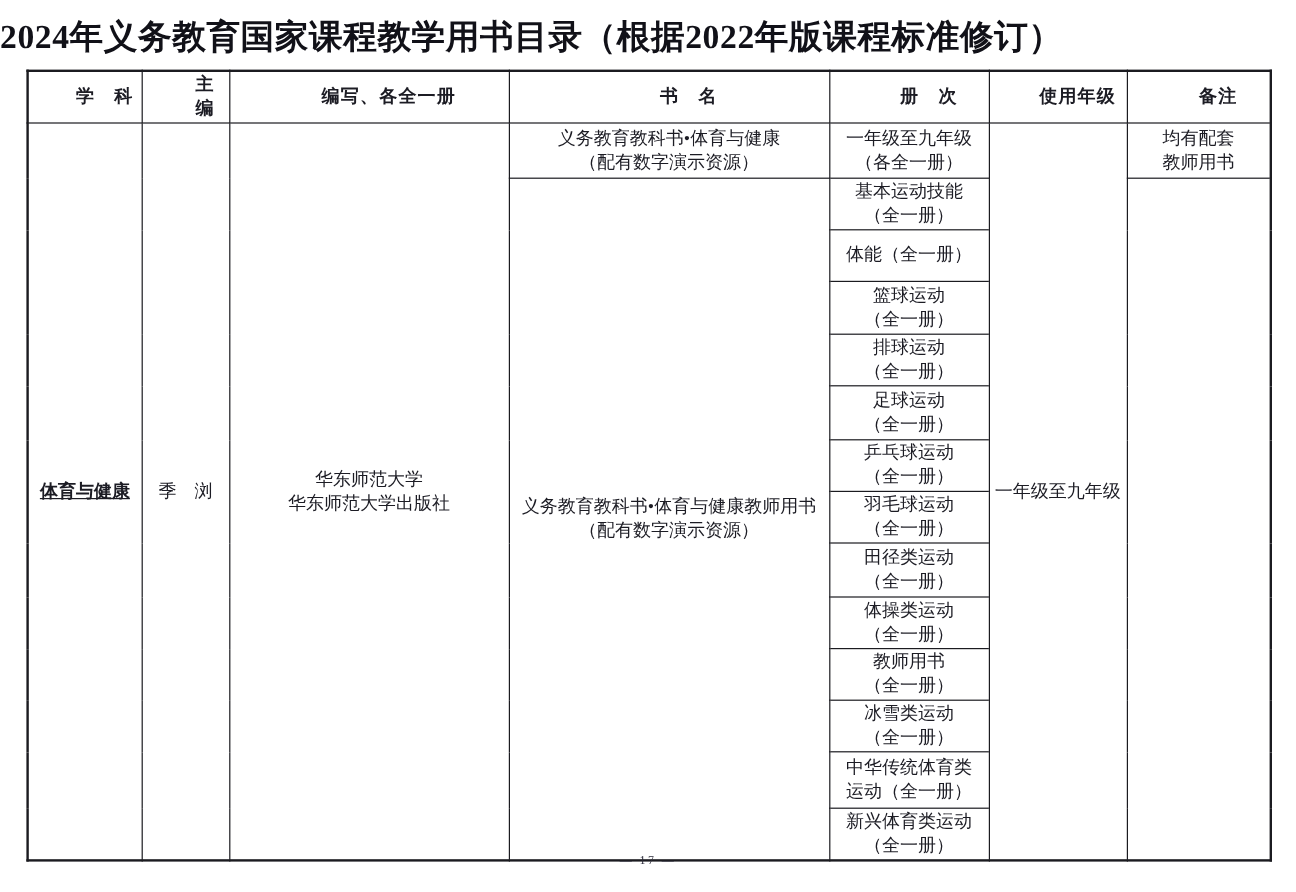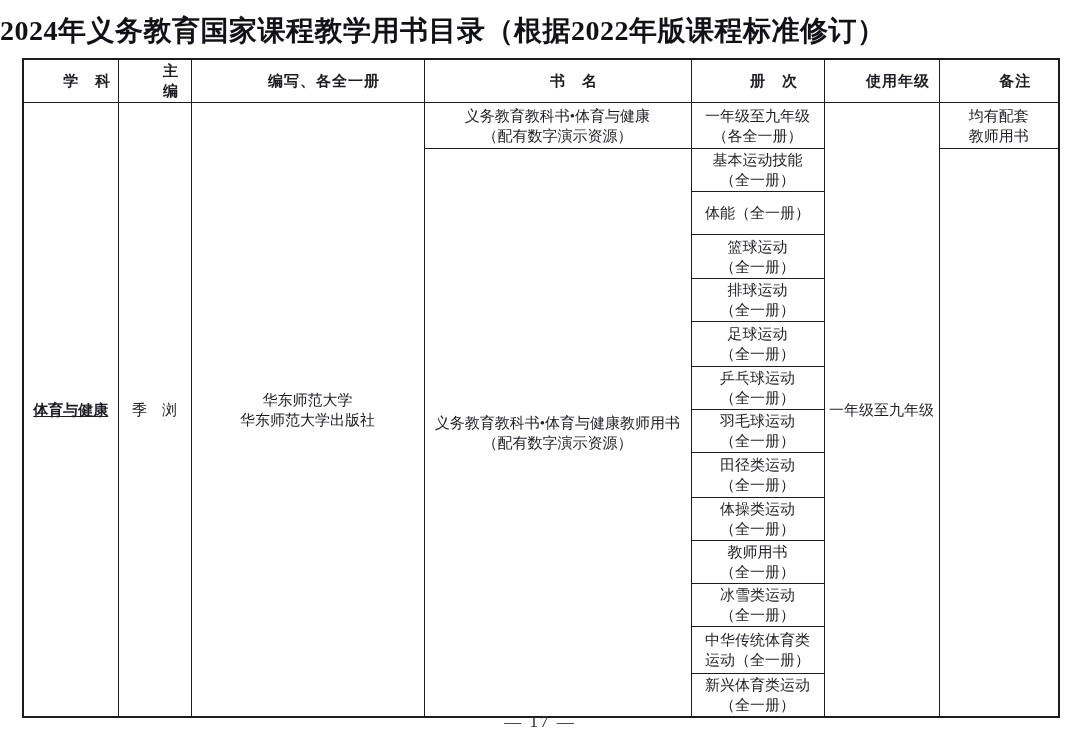--- a/index.html
+++ b/index.html
@@ -61,21 +61,21 @@
     font-weight: 700;
     font-family: "Liberation Sans", "DejaVu Sans", sans-serif;
     font-size: 15.5px;
     text-decoration: underline;
   }
   .page-number {
     position: absolute;
     top: 712px; left: 0;
     width: 1080px;
     text-align: center;
-    font-size: 17px;
+    font-size: 10px;
     color: #2a2a38;
     letter-spacing: 2px;
   }
 </style>
 </head>
 <body>
 
 <div class="page">
 
   <div class="doc-title">2024年义务教育国家课程教学用书目录（根据2022年版课程标准修订）</div>

